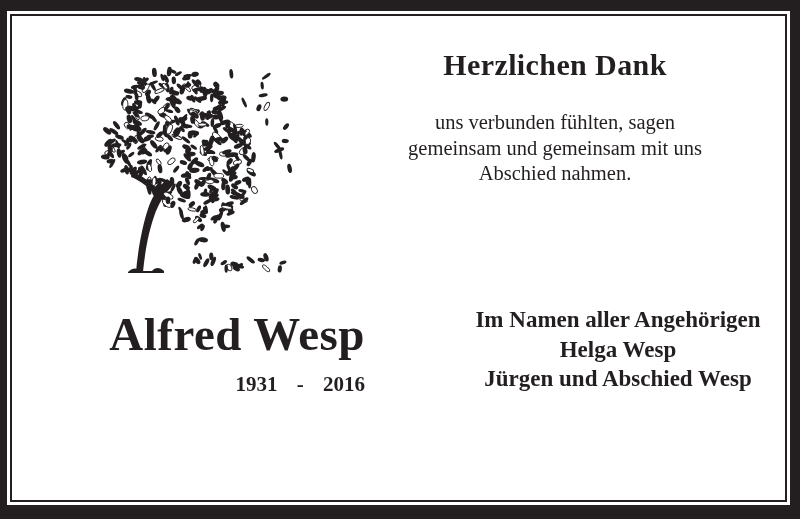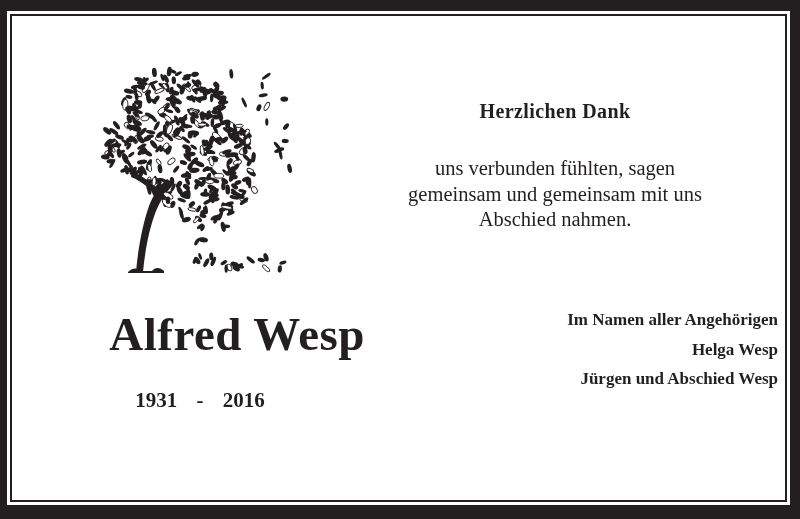--- a/index.html
+++ b/index.html
@@ -43,25 +43,24 @@
     height: 235px;
   }
   .right-col {
     position: absolute;
     left: 350px;
     top: 52px;
     width: 410px;
     text-align: center;
   }
   .heading {
-    font-size: 20px;
+    font-size: 30px;
     font-weight: bold;
     letter-spacing: 0.4px;
     line-height: 26px;
-    margin-top: 46px;
   }
   .body-text {
     margin-top: 32px;
     font-size: 20.5px;
     line-height: 25.5px;
   }
   .name-block {
     position: absolute;
     left: 35px;
     top: 308px;
@@ -69,33 +68,34 @@
     text-align: center;
   }
   .deceased-name {
     font-size: 47px;
     font-weight: bold;
     line-height: 52px;
     letter-spacing: 0.5px;
     text-align: right;
   }
   .life-years {
-    margin-top: 28px;
+    margin-top: 12px;
     font-size: 21px;
     font-weight: bold;
     word-spacing: 14px;
+    text-align: right;
   }
   .family-block {
     position: absolute;
     left: 458px;
     top: 305px;
     width: 320px;
-    text-align: right;
+    text-align: center;
     font-weight: bold;
-    font-size: 17px;
+    font-size: 23px;
   }
   .family-line {
     line-height: 29.5px;
   }
   .place-date {
     position: absolute;
     left: 0;
     right: 0;
     top: 450px;
     text-align: center;

